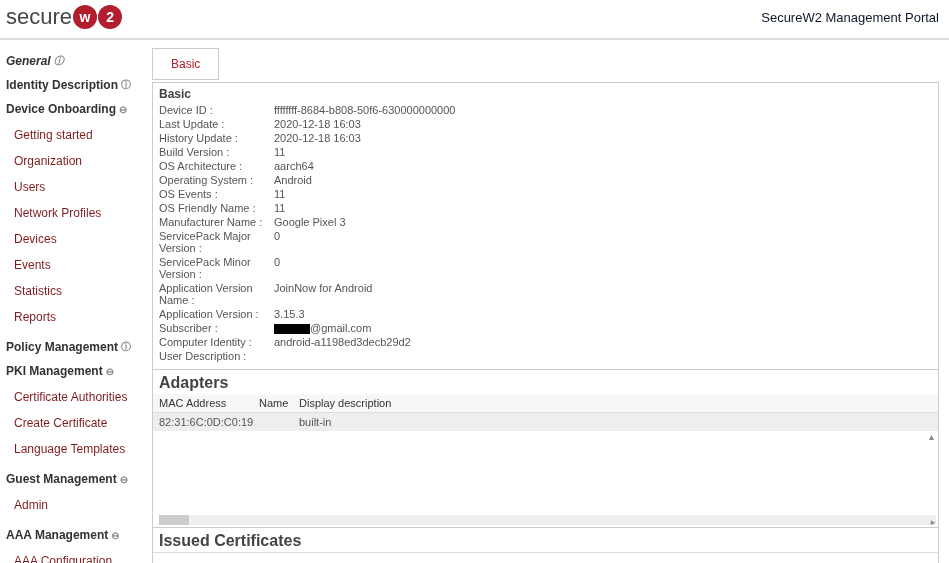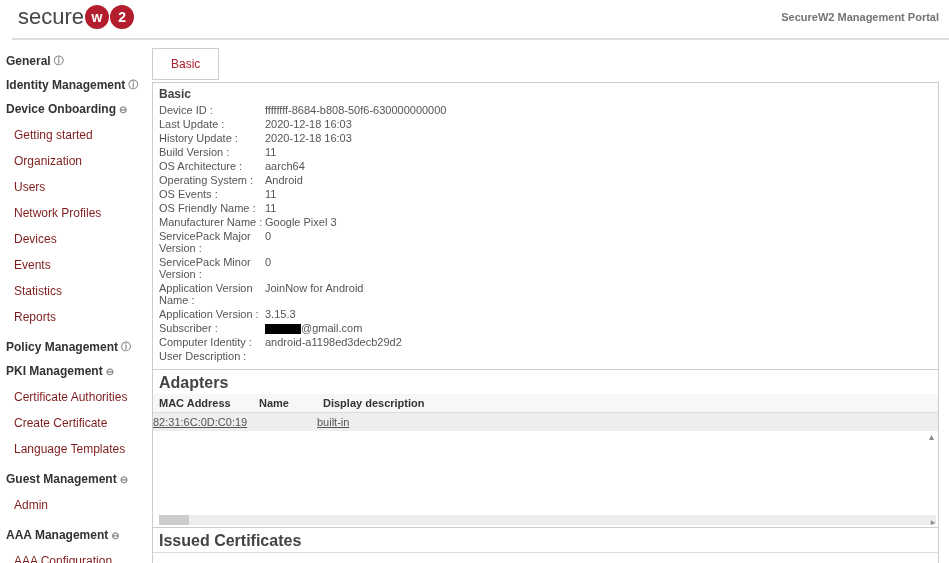--- a/index.html
+++ b/index.html
@@ -1,42 +1,42 @@
 <!DOCTYPE html>
 <html><head>
 <meta charset="utf-8">
 <style>
   * { box-sizing: border-box; margin: 0; padding: 0; }
   body { font-family: Arial, Helvetica, sans-serif; font-size: 12px; color: #555; background: #fff; width: 949px; }
-  .header { display: flex; justify-content: space-between; align-items: center; padding: 4px 10px 8px 6px; border-bottom: 2px solid #ddd; margin-left: 12px; }
+  .header { display: flex; justify-content: space-between; align-items: center; padding: 4px 10px 8px 6px; border-bottom: 2px solid #ddd; }
   .logo { display: flex; align-items: center; font-size: 22px; color: #444; font-weight: 400; }
   .logo .circle { display: inline-flex; align-items: center; justify-content: center; width: 24px; height: 24px; border-radius: 50%; background: #b21e2d; color: #fff; font-size: 14px; font-weight: bold; margin-left: 1px; }
-  .portal-text { font-size: 11px; color: #737373; font-weight: 700; }
+  .portal-text { font-size: 13px; color: #0f172a; font-weight: 400; }
   .container { display: flex; }
   .sidebar { width: 150px; padding: 10px 6px; flex-shrink: 0; }
   .sidebar .section-head { font-size: 12px; color: #333; font-weight: 600; margin: 10px 0 6px 0; cursor: pointer; display: flex; align-items: center; }
-  .sidebar .section-head:first-child { margin-top: 4px; }
+  .sidebar .section-head:first-child { margin-top: 4px; font-style: italic; }
   .sidebar .circle-icon { font-size: 10px; color: #888; margin-left: 3px; }
   .sidebar .nav-item { font-size: 12px; color: #7f1d1d; padding: 6px 0 6px 8px; cursor: pointer; }
   .main { flex: 1; padding: 8px 10px 0 2px; }
   .tab-row { margin-bottom: 0; }
   .tab { display: inline-block; padding: 8px 18px; border: 1px solid #ccc; background: #fff; color: #b21e2d; font-size: 12px; cursor: pointer; }
   .panel { border: 1px solid #ccc; background: #fff; margin-top: 2px; }
   .panel-title { font-size: 12px; font-weight: 600; color: #444; padding: 4px 6px 2px 6px; }
   .kv-list { padding: 0 6px 6px 6px; }
   .kv-row { display: flex; padding: 1px 0; font-size: 11px; color: #555; }
-  .kv-label { width: 106px; flex-shrink: 0; }
+  .kv-label { width: 115px; flex-shrink: 0; }
   .kv-value { flex: 1; }
   .redact { display: inline-block; background: #000; width: 36px; height: 10px; vertical-align: middle; }
   .section-bar { border-top: 1px solid #ccc; padding: 4px 6px 2px 6px; font-size: 16px; font-weight: 600; color: #444; }
   .adapters-table { width: 100%; font-size: 11px; }
-  .adapters-head { display: flex; border-bottom: 1px solid #ddd; padding: 3px 6px; font-weight: 700; color: #333; background: #f7f7f7; }
-  .adapters-row { display: flex; padding: 3px 0; background: #eee; text-decoration: underline; }
+  .adapters-head { display: flex; border-bottom: 1px solid #ddd; padding: 3px 6px; font-weight: 400; color: #333; background: #f7f7f7; }
+  .adapters-row { display: flex; padding: 3px 6px; background: #eee; }
   .col-mac { width: 100px; }
-  .col-aname { width: 64px; }
+  .col-aname { width: 40px; }
   .col-disp { flex: 1; }
   .adapters-body-wrap { position: relative; height: 96px; overflow: hidden; }
   .scroll-up { position: absolute; right: 4px; top: 0; color: #888; font-size: 10px; }
   .scroll-bar { position: absolute; right: 2px; bottom: 2px; left: 6px; height: 10px; background: #eee; }
   .scroll-thumb { position: absolute; left: 0; top: 0; width: 30px; height: 10px; background: #ccc; }
   .scroll-right { position: absolute; right: 0; bottom: 0; width: 10px; height: 10px; color:#888; font-size: 9px; text-align:center; line-height:10px; }
   .certs-outer { }
   .certs-table { width: 100%; font-size: 11px; }
   .certs-head { display: flex; padding: 10px 6px 8px 6px; font-weight: 600; color: #333; border-top: 1px solid #ddd; }
 </style>
@@ -52,21 +52,21 @@
   <div class="portal-text">SecureW2 Management Portal</div>
 </div>
 
 <div class="container">
   <div class="sidebar">
     <div class="section-head">
         <span>General</span>
         <span class="circle-icon">ⓘ</span>
       </div>
     <div class="section-head">
-        <span>Identity Management</span>
+        <span>Identity Description</span>
         <span class="circle-icon">ⓘ</span>
       </div>
     <div class="section-head">
         <span>Device Onboarding</span>
         <span class="circle-icon">⊖</span>
       </div>
     <div class="nav-item">Getting started</div>
     <div class="nav-item">Organization</div>
     <div class="nav-item">Users</div>
     <div class="nav-item">Network Profiles</div>

